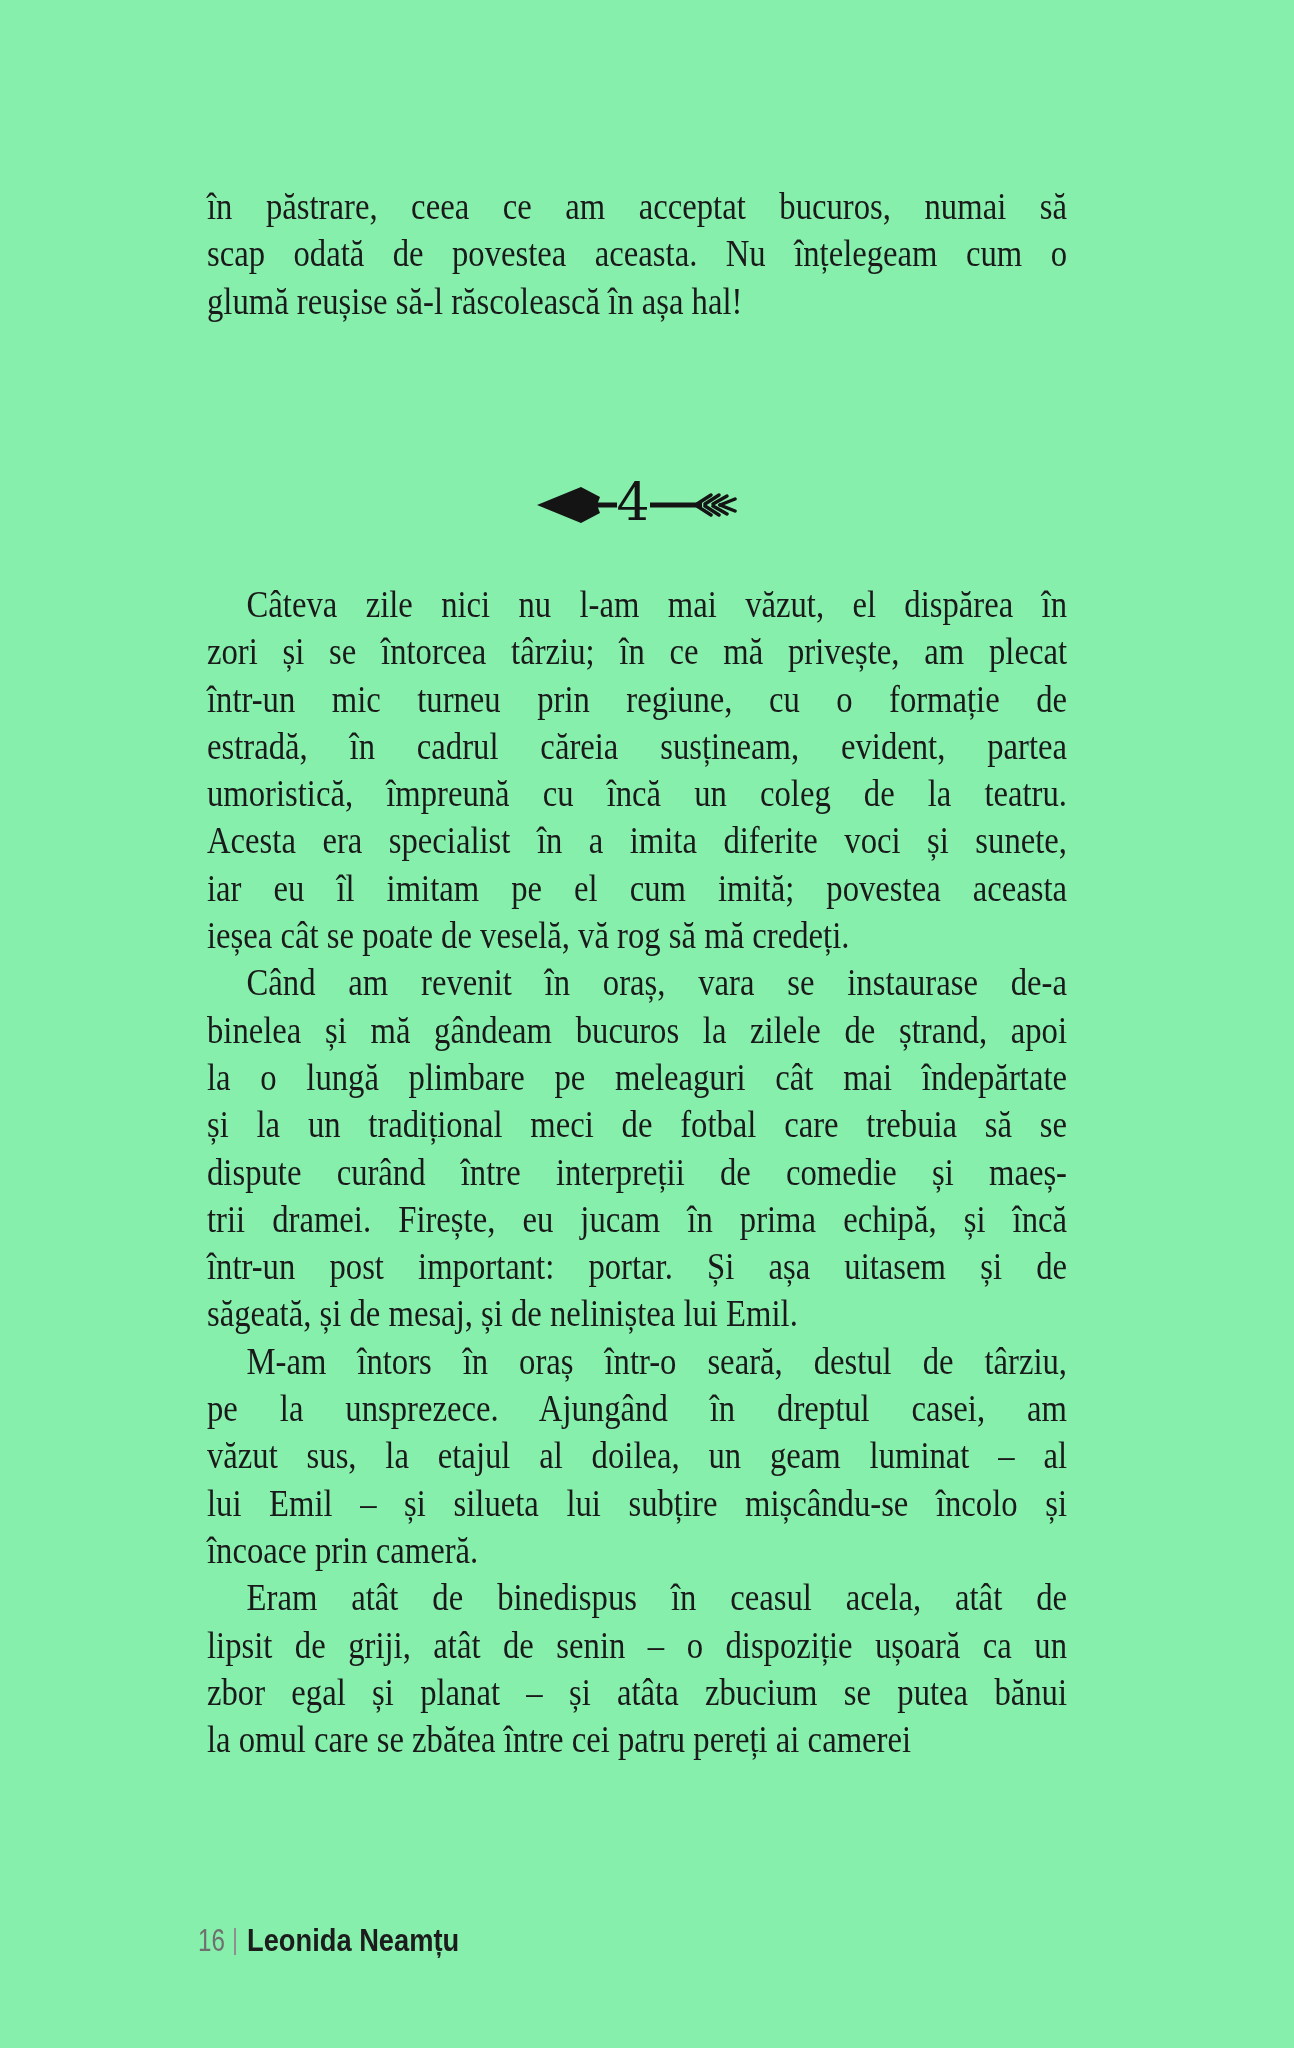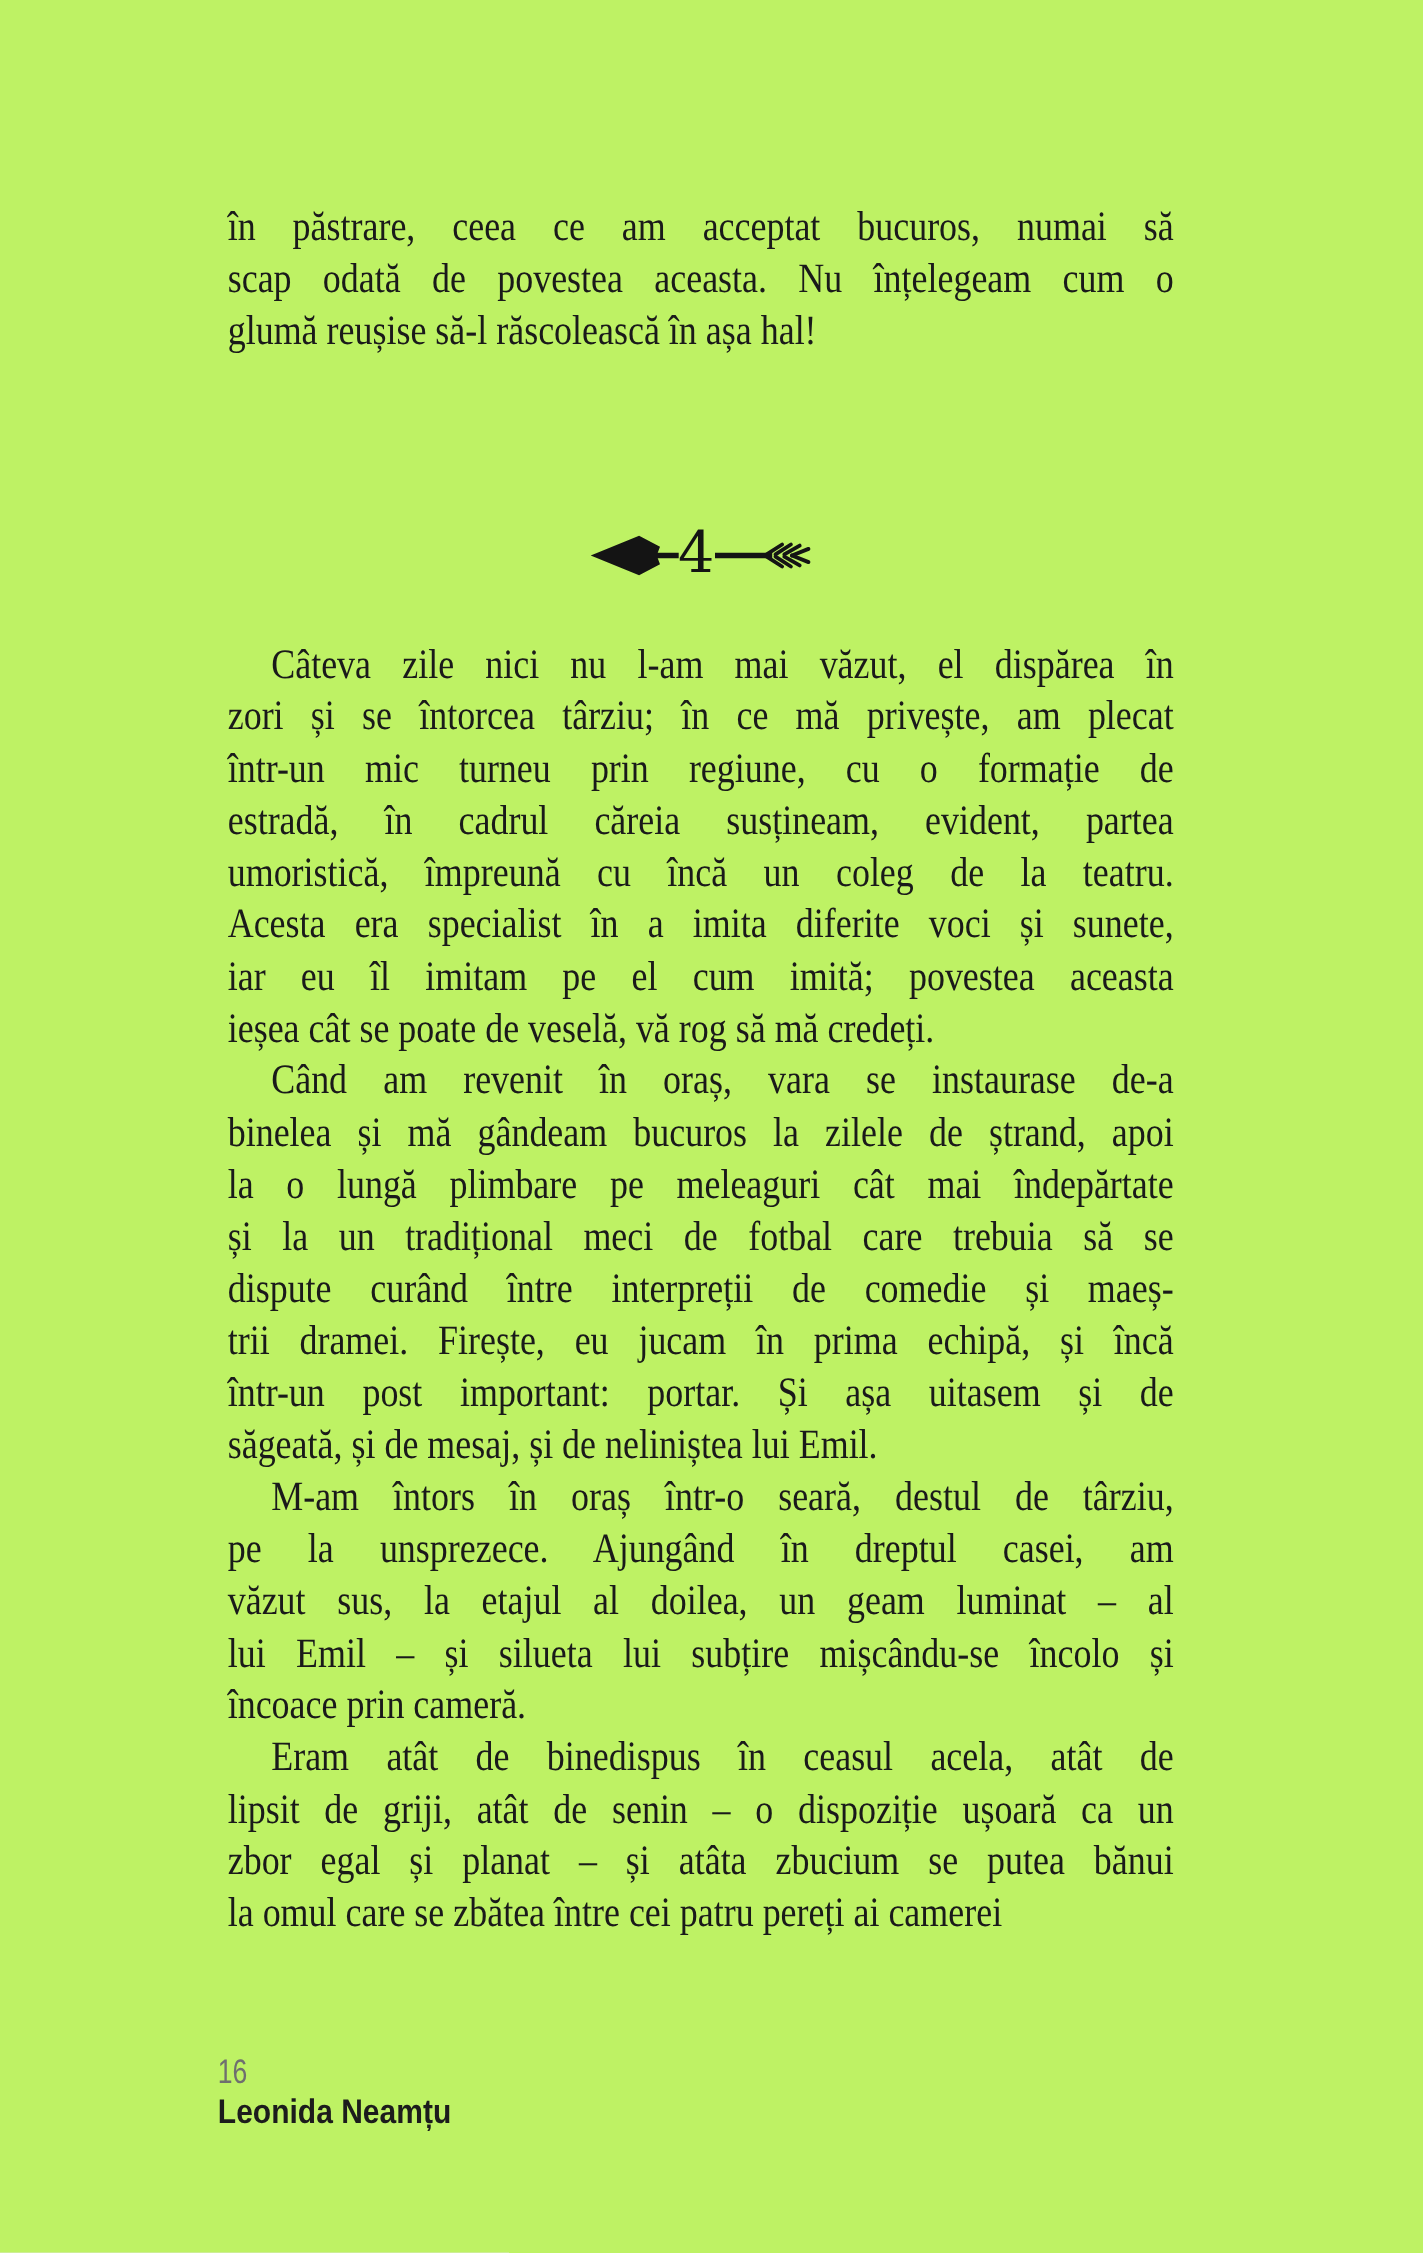--- a/index.html
+++ b/index.html
@@ -1,19 +1,19 @@
 <!DOCTYPE html>
 <html><head>
 <meta charset="utf-8">
 <style>
   html,body{margin:0;padding:0;background:#e8e8e8;}
   .page{
     position:relative;
     width:1294px;height:2048px;
-    background:#bef264;
+    background:#86efac;
     margin:0 auto;
     overflow:hidden;
     font-family:"Liberation Serif","DejaVu Serif",serif;
   }
   .text-block{
     position:absolute;
     left:207px;
     width:1000px;
     transform:scaleX(0.86);
     transform-origin:0 0;
@@ -36,23 +36,23 @@
   .divider{
     position:absolute;
     left:207px;top:468px;
     width:860px;height:74px;
     display:flex;align-items:center;justify-content:center;
   }
   .divider svg{display:block;}
   
   .footer{
     position:absolute;
-    left:198px;top:1866px;
+    left:198px;top:1918px;
     height:46px;
-    display:flex;flex-direction:column;
+    display:flex;align-items:center;
   }
   .page-num{
     display:inline-block;
     font-family:"Liberation Sans","DejaVu Sans",sans-serif;
     font-size:31px;font-weight:400;
     color:#6f6f6f;
     transform:scaleX(0.78);
     transform-origin:0 50%;
   }
   .footer-sep{

